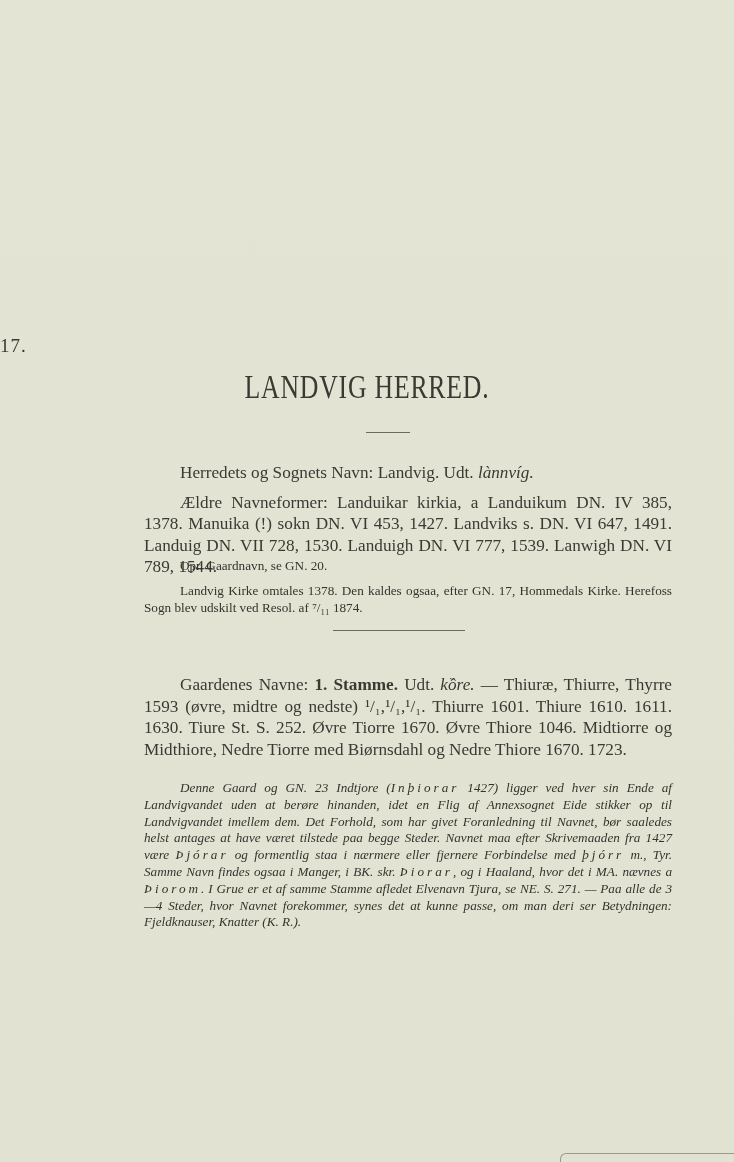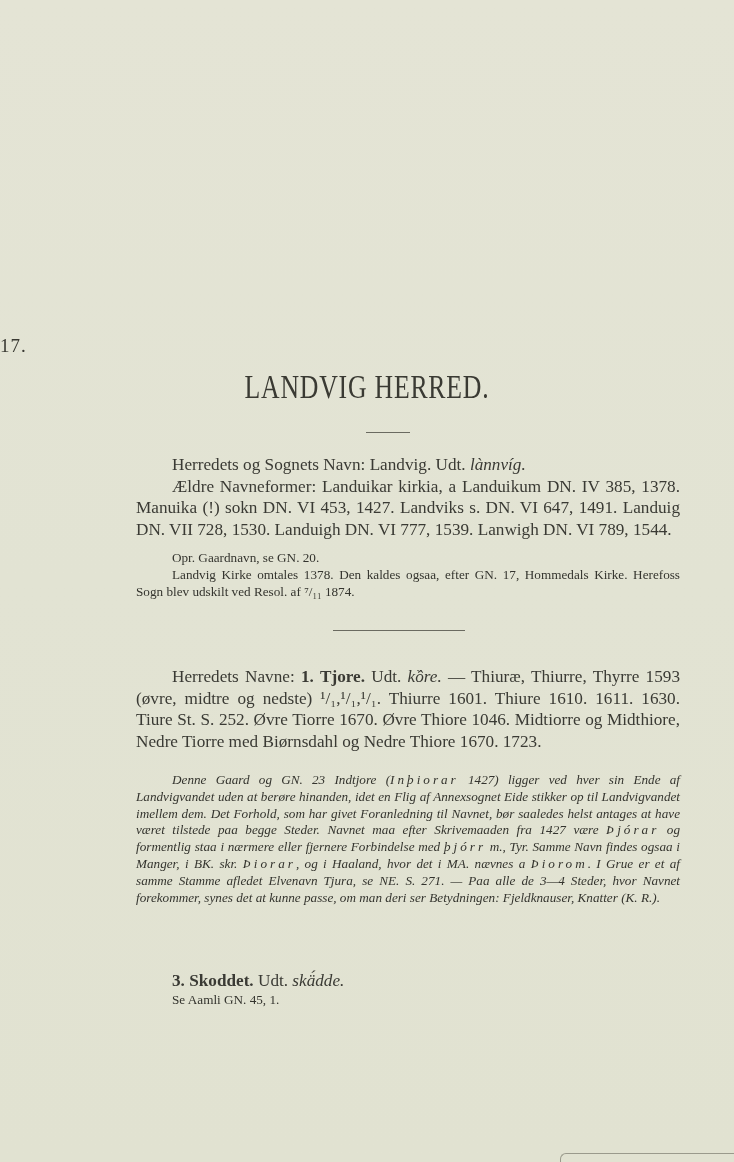--- a/index.html
+++ b/index.html
@@ -21,21 +21,21 @@
     }
     .title {
       position: absolute; top: 369px; left: 0; width: 734px;
       text-align: center; font-size: 33px; letter-spacing: 1px; color: #3a3a33;
       transform: scaleX(0.78); transform-origin: 50% 50%;
     }
     .rule { position: absolute; height: 1px; background: #6a6a60; }
     .rule.r1 { top: 432px; left: 366px; width: 44px; }
     .rule.r2 { top: 630px; left: 333px; width: 132px; }
     .block { position: absolute; left: 136px; width: 544px; }
-    p { margin: 0; text-align: justify; }
+    p { margin: 8px; text-align: justify; }
     .lg { font-size: 17.2px; line-height: 21.5px; color: #3a3a34; }
     .sm { font-size: 13.2px; line-height: 16.8px; color: #34342e; }
     .ind { text-indent: 36px; }
     .i { font-style: italic; }
     .b { font-weight: bold; }
     .sp { letter-spacing: 3px; }
     .b1 { top: 454px; }
     .b2 { top: 550px; }
     .b3 { top: 666px; }
     .b4 { top: 772px; font-style: italic; }
@@ -67,38 +67,29 @@
 
   <div class="block b2">
     <p class="sm ind">Opr. Gaardnavn, se GN. 20.</p>
     <p class="sm ind">Landvig Kirke omtales 1378. Den kaldes ogsaa, efter GN. 17, Hommedals Kirke. Herefoss Sogn blev udskilt ved Resol. af ⁷/₁₁ 1874.</p>
   </div>
 
   <div class="rule r2"></div>
 
   <div class="block b3">
     <p class="lg ind">
-      <span>Herredets Navne:</span>
+      <span>Gaardenes Navne:</span>
       <span class="b">1.</span>
-      <span class="b">Tjore.</span>
+      <span class="b">Stamme.</span>
       <span>Udt.</span>
       <span class="i">kồre.</span>
       <span>— Thiuræ, Thiurre, Thyrre 1593 (øvre, midtre og nedste) ¹/₁,¹/₁,¹/₁. Thiurre 1601. Thiure 1610. 1611. 1630. Tiure St. S. 252. Øvre Tiorre 1670. Øvre Thiore 1046. Midtiorre og Midthiore, Nedre Tiorre med Biørnsdahl og Nedre Thiore 1670. 1723.</span>
     </p>
   </div>
 
   <div class="block b4">
     <p class="sm ind"><span>Denne Gaard og GN. 23 Indtjore (</span><span class="sp">Inþiorar</span><span> 1427) ligger ved hver sin Ende af Landvigvandet uden at berøre hinanden, idet en Flig af Annexsognet Eide stikker op til Landvigvandet imellem dem. Det Forhold, som har givet Foranledning til Navnet, bør saaledes helst antages at have været tilstede paa begge Steder. Navnet maa efter Skrivemaaden fra 1427 være </span><span class="sp">Þjórar</span><span> og formentlig staa i nærmere eller fjernere Forbindelse med </span><span class="sp">þjórr</span><span> m., Tyr. Samme Navn findes ogsaa i Manger, i BK. skr. </span><span class="sp">Þiorar</span><span>, og i Haaland, hvor det i MA. nævnes a </span><span class="sp">Þiorom</span><span>. I Grue er et af samme Stamme afledet Elvenavn Tjura, se NE. S. 271. — Paa alle de 3—4 Steder, hvor Navnet forekommer, synes det at kunne passe, om man deri ser Betydningen: Fjeldknauser, Knatter (K. R.).</span></p>
   </div>
 
 
-  <div class="block b6">
-    <p class="lg ind">
-      <span class="b">3.</span>
-      <span class="b">Skoddet.</span>
-      <span>Udt.</span>
-      <span class="i">skä́dde.</span>
-    </p>
-    <p class="sm ind">Se Aamli GN. 45, 1.</p>
-  </div>
 
   <div class="corner"></div>
 </div>
 
 </body></html>

